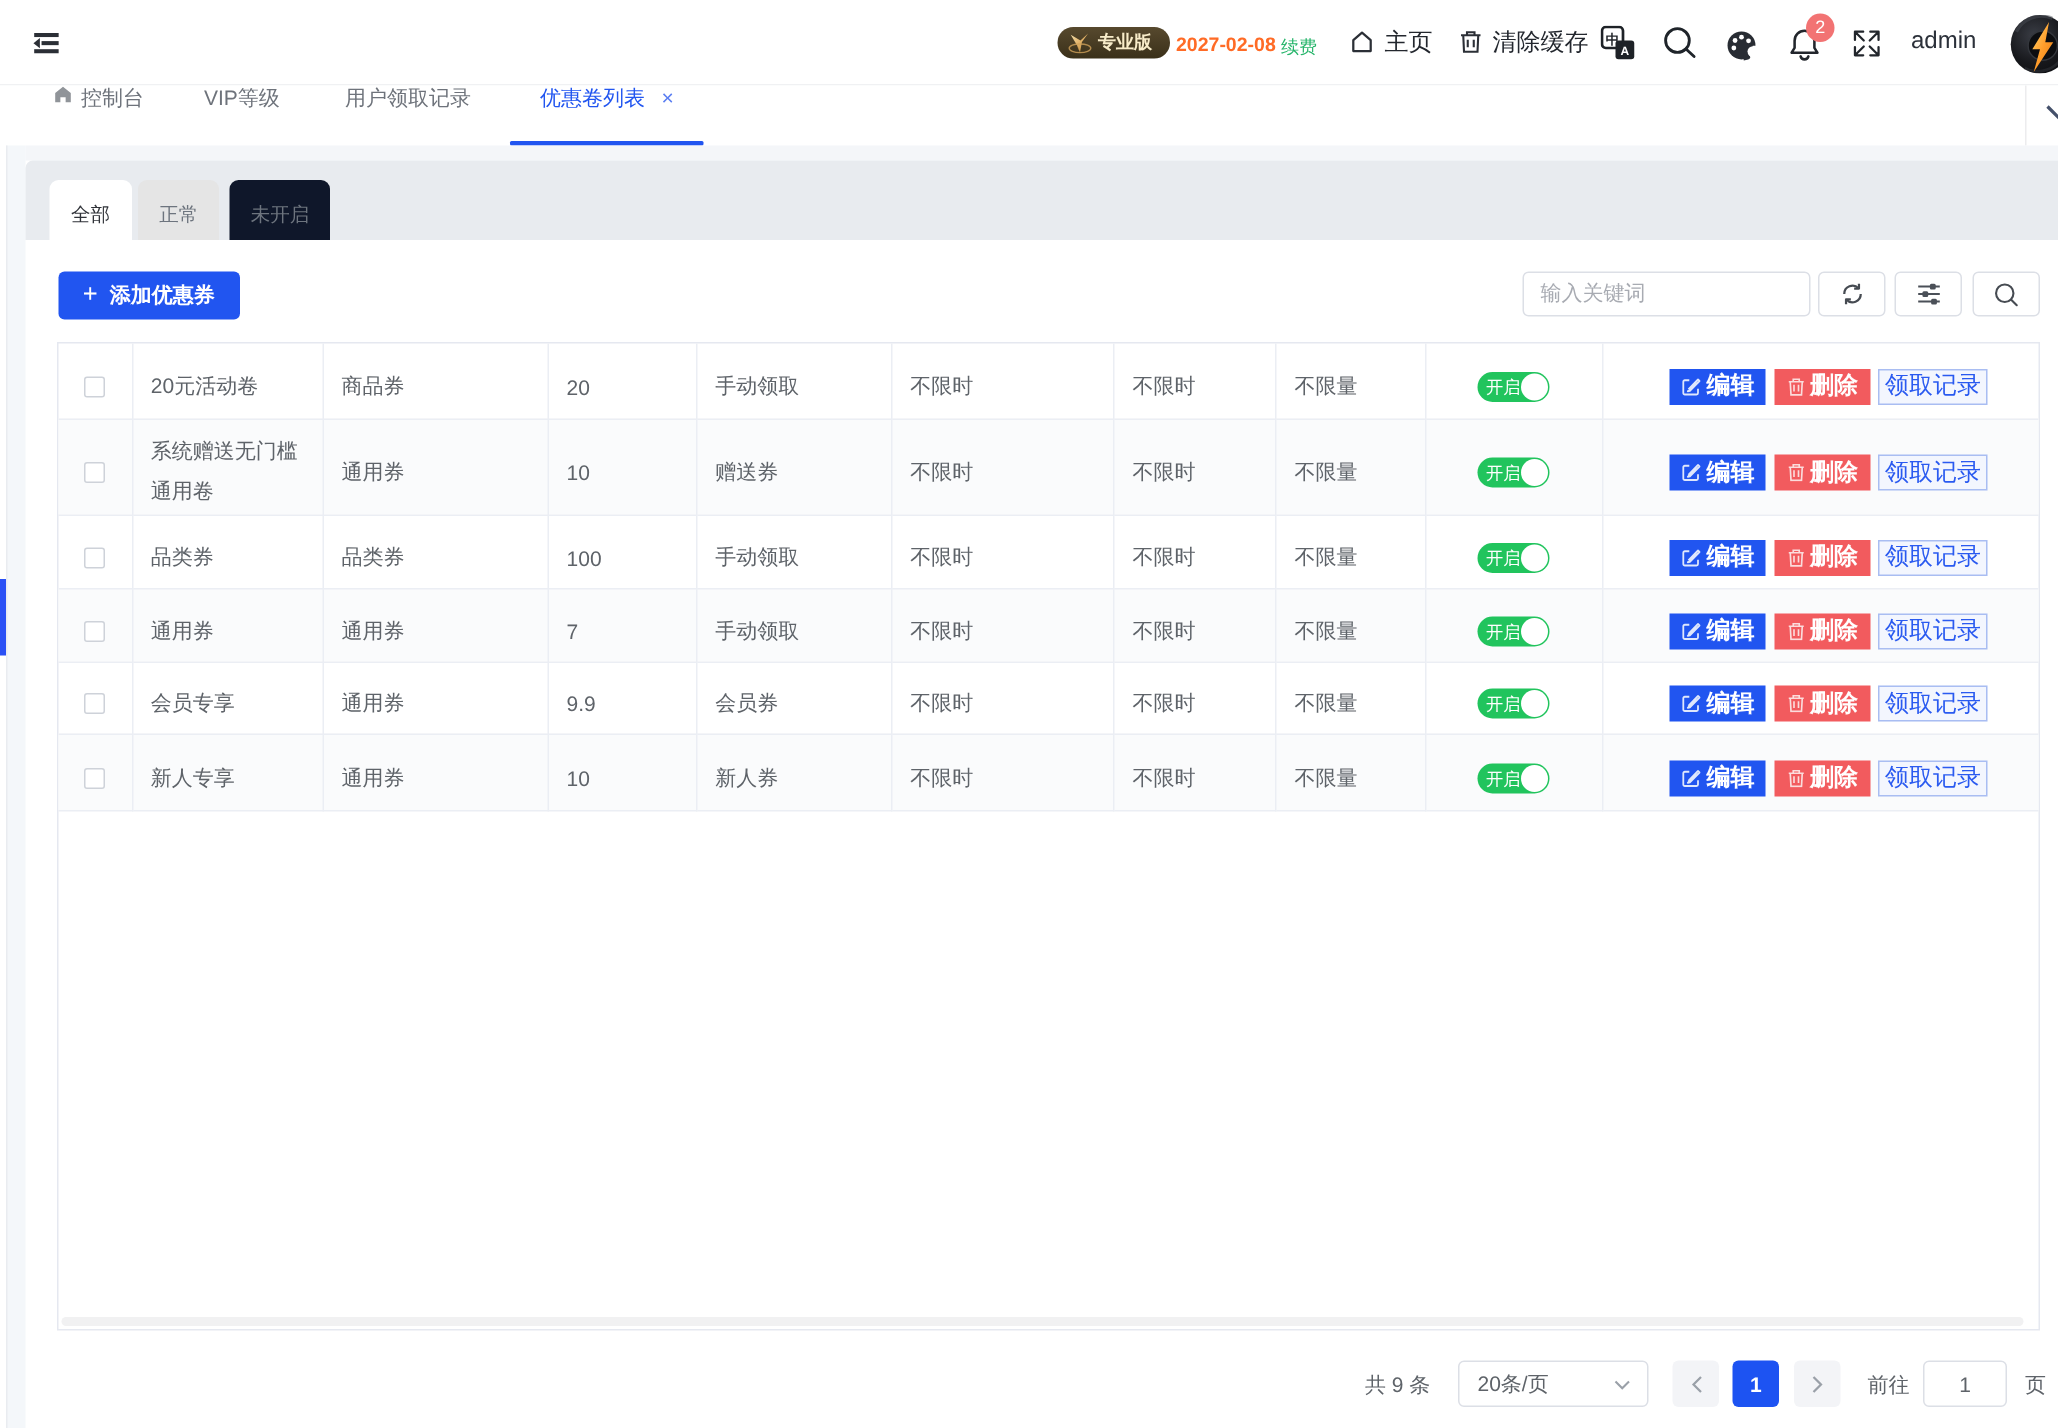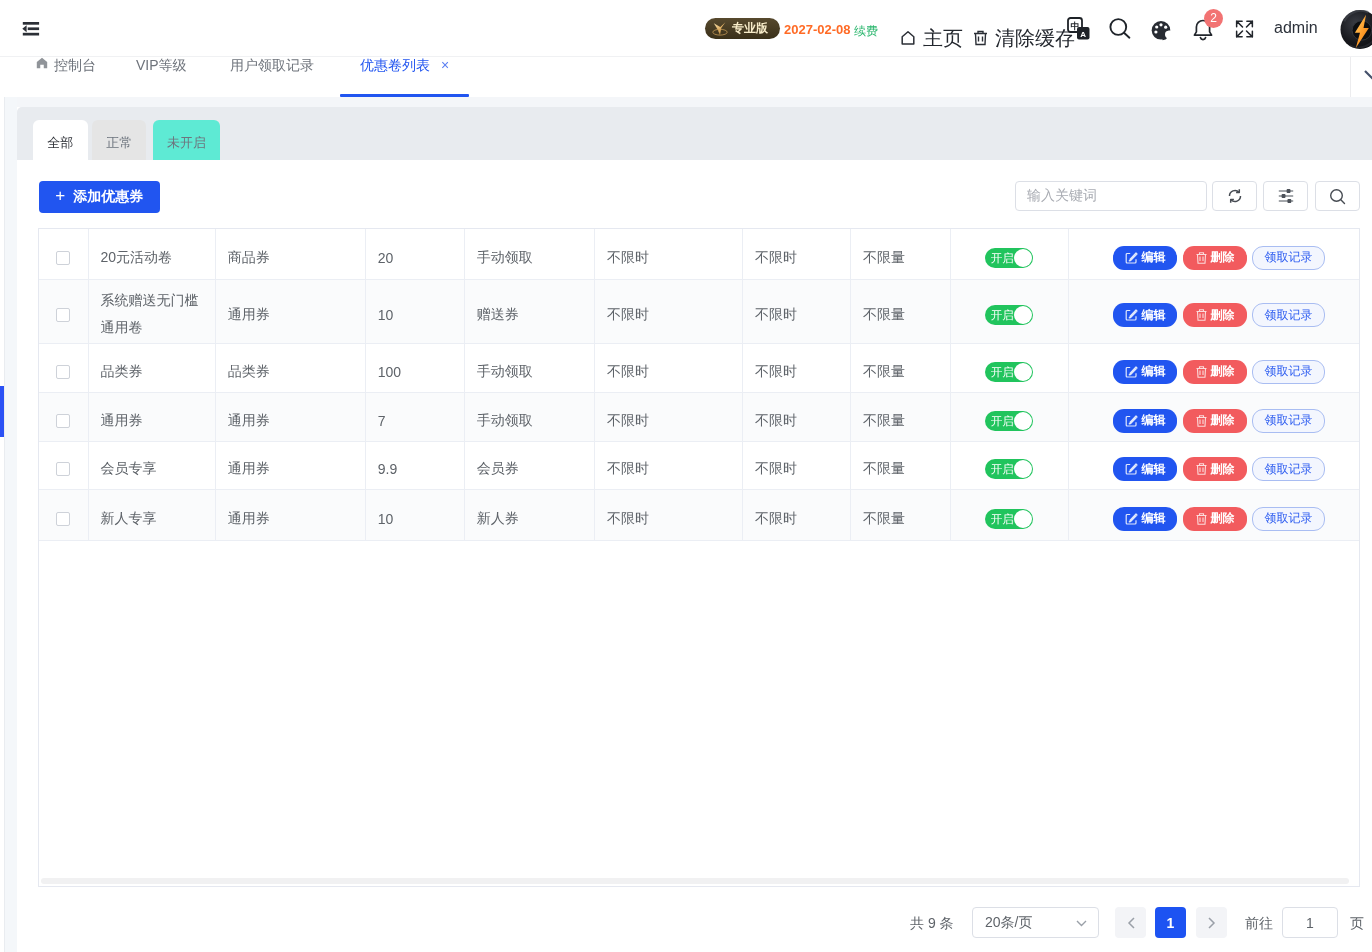--- a/index.html
+++ b/index.html
@@ -8,40 +8,40 @@
 .abs { position:absolute; }
 
 
 #hdr { position:absolute; left:0; top:0; width:1372px; height:57px; background:#fff; border-bottom:1px solid #f0f1f3; }
 #pill { position:absolute; left:705px; top:18px; width:75px; height:21px; border-radius:11px;
   background:linear-gradient(180deg,#57492e,#3a3019); color:#f8ecc9; font-size:12px; font-weight:bold;
   display:flex; align-items:center; }
 #pill .vic { margin-left:7px; margin-right:4px; }
 #date { position:absolute; left:784px; top:22px; font-size:13px; font-weight:bold; color:#ff6b26; }
 #renew { position:absolute; left:854px; top:23px; font-size:12px; color:#27b56b;text-align:center; }
-.navitem { position:absolute; top:10px; height:56px; display:flex; align-items:center; color:#23272e; font-size:20px; }
+.navitem { position:absolute; top:0; height:56px; display:flex; align-items:center; color:#23272e; font-size:16px; }
 #admin { position:absolute; left:1274px; top:19px; font-size:16px; color:#2c313a; }
 
 
 #tabbar { position:absolute; left:0; top:57px; width:1372px; height:40px; background:#fff; }
 .tab { position:absolute; top:0; height:40px; display:flex; align-items:flex-start; font-size:14px; color:#6e737b; }
 #tab-active { color:#2155f0; }
 #tab-underline { position:absolute; left:340px; top:37px; width:129px; height:3px; background:#2155f0; border-radius:1px; }
 #tabsep { position:absolute; left:1350px; top:0; width:1px; height:40px; background:#ececee; }
 
 
 #sliver { position:absolute; left:0; top:386px; width:4px; height:51px; background:#2b51f5; }
 #sidecol { position:absolute; left:4px; top:97px; width:13px; height:855px; background:#f4f7fa; border-left:1px solid #e9ecf0; }
 #band { position:absolute; left:17px; top:97px; width:1355px; height:10px; background:#f4f6f9; }
 #card { position:absolute; left:17px; top:107px; width:1355px; height:54px; }
 #strip { position:absolute; left:0; top:0; width:1355px; height:53px; background:#e8ebef; border-radius:5px 0 0 0; }
 .subtab { position:absolute; top:13px; height:40px; border-radius:6px 6px 0 0; display:flex; align-items:center; justify-content:center; font-size:13px; padding-top:5px; }
 #st1 { left:15.8px; width:55px; background:#fff; color:#2f3238; }
 #st2 { left:75.2px; width:54px; background:#e5e5e5; color:#6d747e; }
-#st3 { left:136.1px; width:67px; background:#5eead4; color:#6d747e; }
+#st3 { left:136.1px; width:67px; background:#0f172a; color:#6d747e; }
 
 #addbtn { position:absolute; left:38.7px; top:181px; width:121px; height:32px; border-radius:4px; background:#2155f0;
   color:#fff; font-size:14px; font-weight:bold; display:flex; align-items:center; justify-content:center; }
 #kw { position:absolute; left:1015px; top:181px; width:192px; height:30px; border:1px solid #dcdfe6; border-radius:4px;
   background:#fff; font-size:14px; color:#a8abb2; display:flex; align-items:center; padding-left:11px; }
 .sqbtn { position:absolute; top:181px; width:45px; height:30px; border:1px solid #dcdfe6; border-radius:4px; background:#fff;
   display:flex; align-items:center; justify-content:center; }
 
 
 #twrap { position:absolute; left:38px; top:228px; width:1322px; height:659px; background:#fff; border:1px solid #e5e8f0; }
@@ -51,21 +51,21 @@
 th:last-child, td:last-child { border-right:none; }
 tr.stripe td { background:#fafbfc; }
 .ckb { width:14px; height:14px; border:1px solid #ced2d9; border-radius:2px; background:#fff; margin:0 auto; }
 th.c { text-align:center; padding:7px 0 0 0; } td.c { text-align:center; padding:8px 0 0 0; }
 
 .toggle { width:48px; height:20px; border-radius:10px; background:#21c45d; margin:0 auto; position:relative; left:-1px; }
 .toggle span { position:absolute; left:6px; top:3px; font-size:11.5px; color:#fff;font-family:Liberation Mono, monospace; }
 .toggle i { position:absolute; right:1px; top:1px; width:18px; height:18px; background:#fff; border-radius:50%; }
 
 .btns { display:flex; justify-content:center; align-items:center; position:relative; left:5px; }
-.btn { height:24px; border-radius:11px; font-size:12px; font-weight:bold; display:flex; align-items:center; justify-content:center; }
+.btn { height:24px; border-radius:0; font-size:16px; font-weight:bold; display:flex; align-items:center; justify-content:center; }
 .b-edit { width:64px; background:#2155f0; color:#fff; margin-right:6px; }
 .b-del { width:64px; background:#f25b5e; color:#fff; margin-right:5px; }
 .b-rec { width:73px; background:#f3f6fe; border:1px solid #a9bdf2; color:#2a5af0; font-weight:normal; }
 
 #hscroll { position:absolute; left:40.5px; top:877.8px; width:1308px; height:6.5px; border-radius:3px; background:#f1f1f2; }
 
 
 .pgtxt { position:absolute; font-size:14px; color:#5e6369; top:915px; }
 #sel { position:absolute; left:972px; top:907px; width:127px; height:31px; border:1px solid #dcdfe6; border-radius:4px; background:#fff;
   font-size:14px; color:#5e6369; display:flex; align-items:center; padding-left:12px; }

